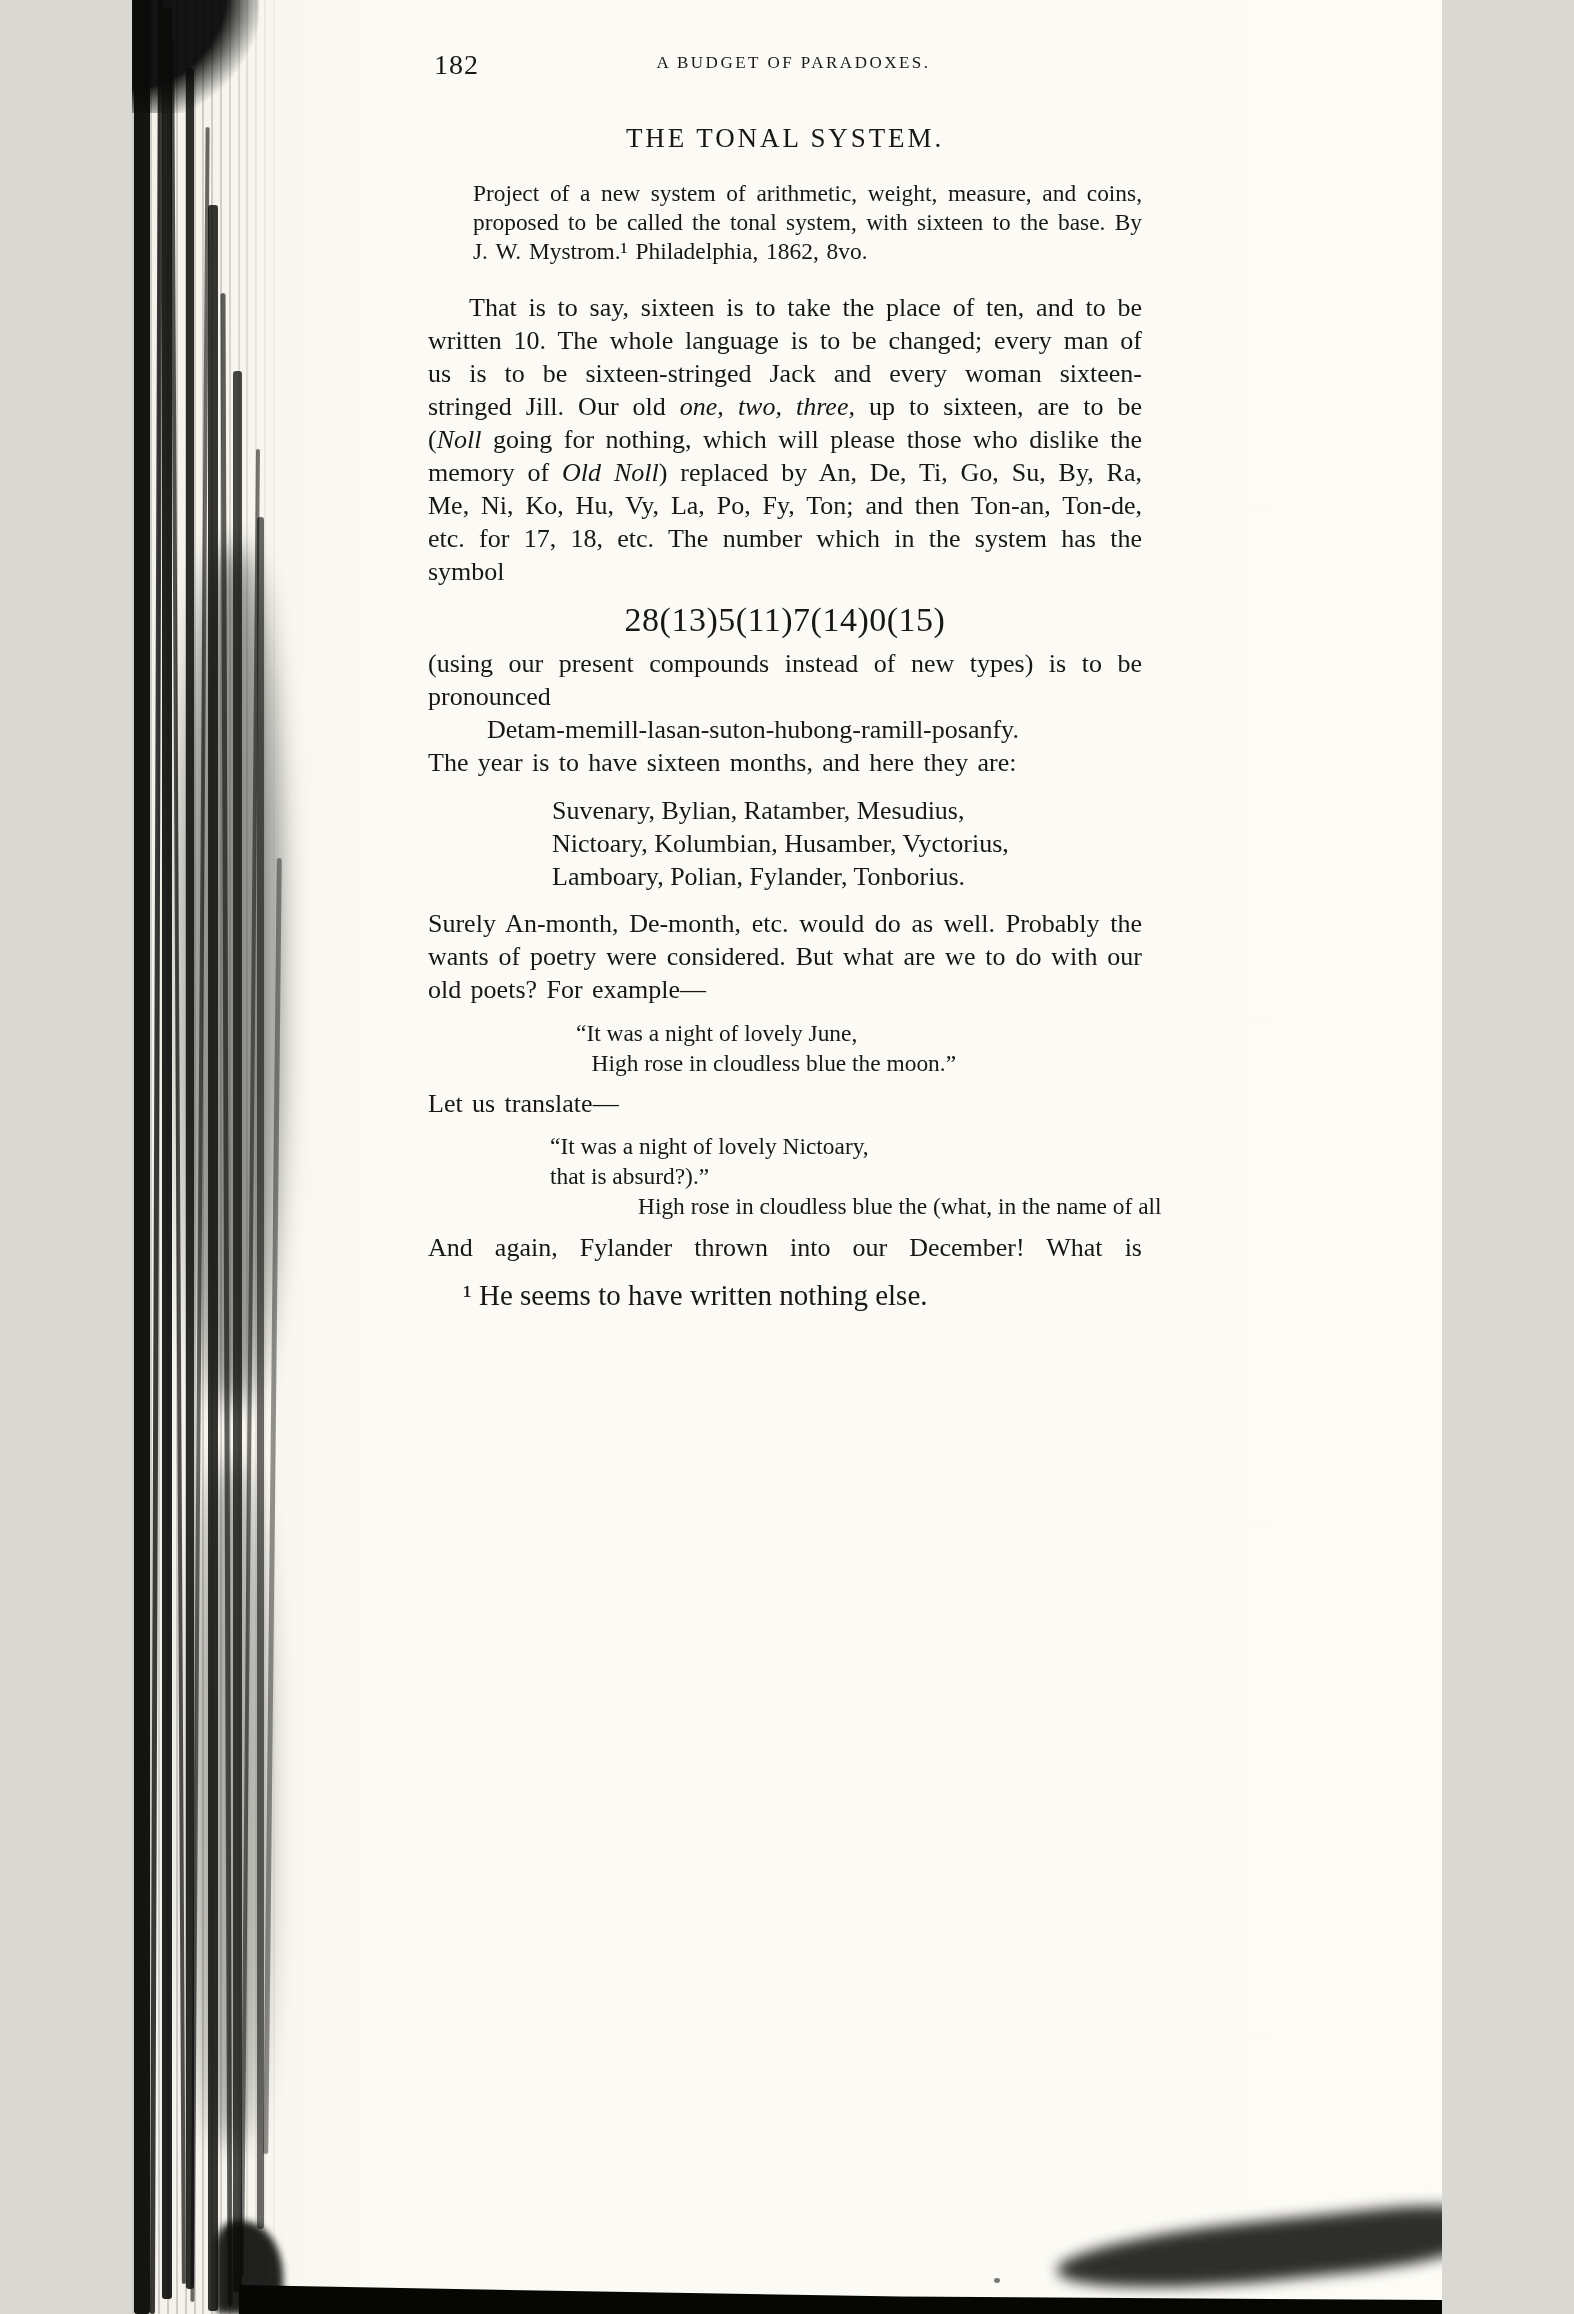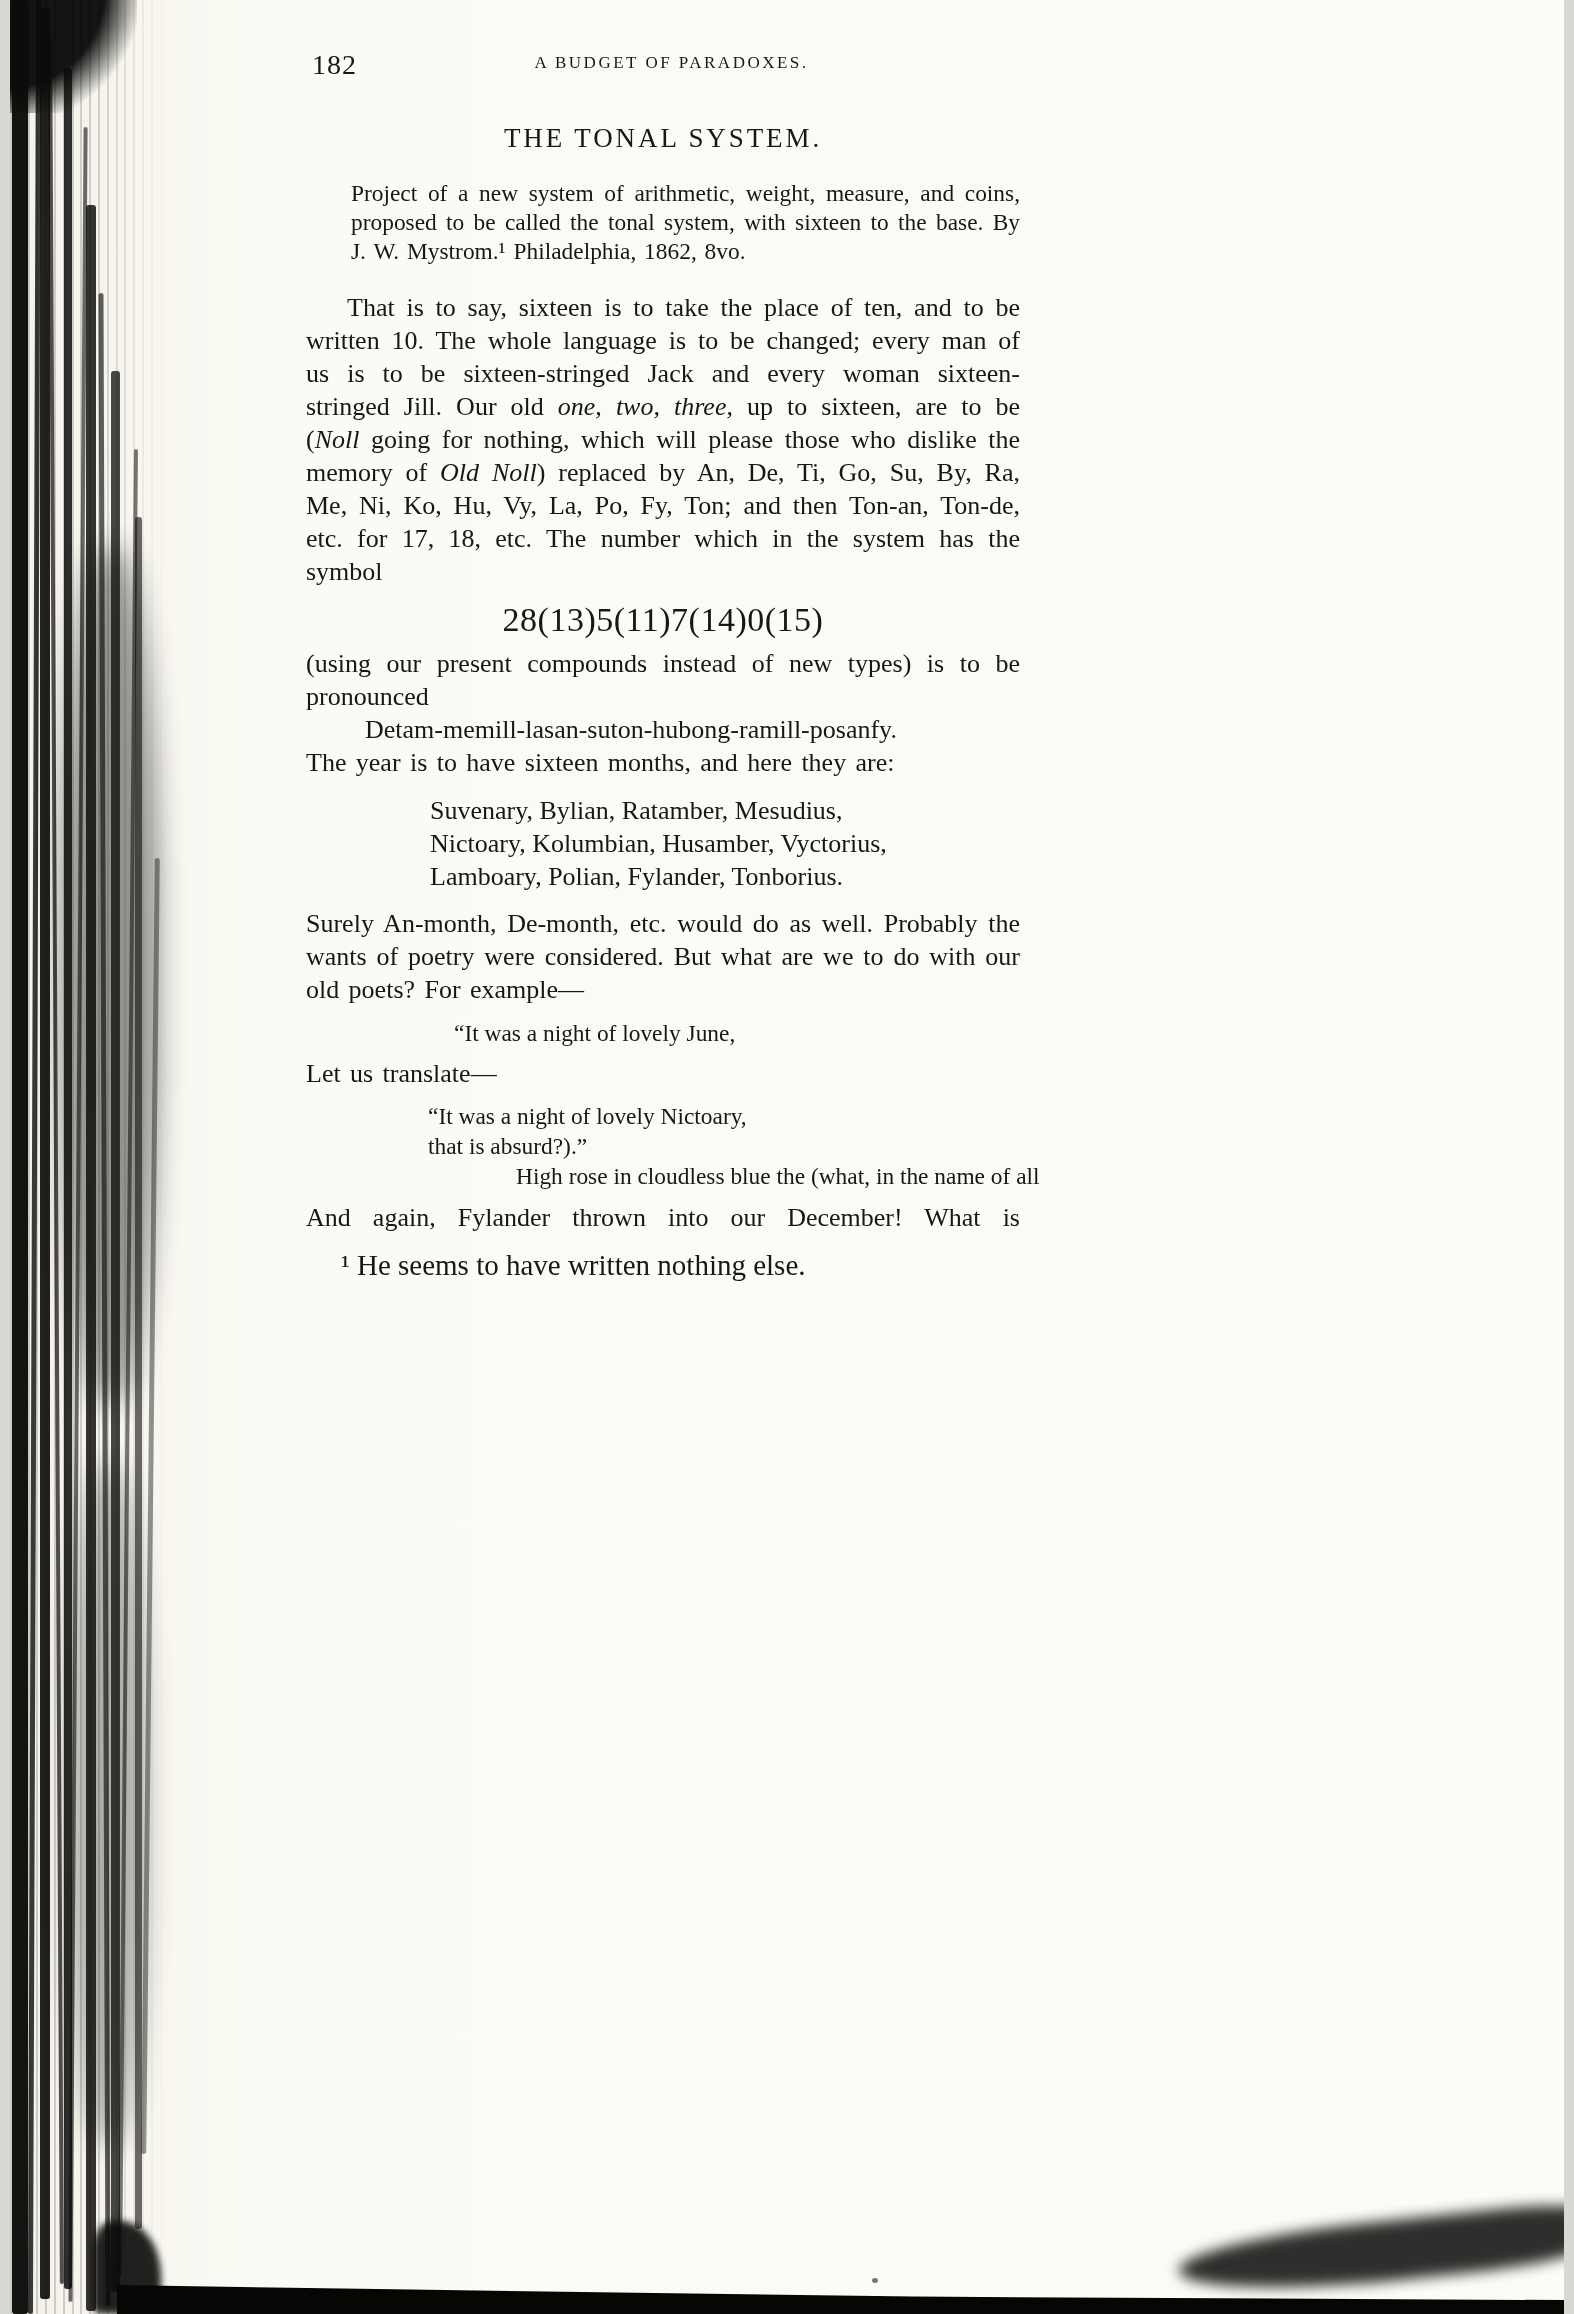--- a/index.html
+++ b/index.html
@@ -1,18 +1,18 @@
 <!DOCTYPE html>
 <html><head>
 <meta charset="utf-8">
 <style>
   html,body { margin:0; padding:0; background:#d9d8d2; }
   .page {
     position: relative;
-    width: 1554px;
+    width: 1310px;
     height: 2314px;
     margin: 0 auto;
     background: linear-gradient(90deg, #f3f1e9 0px, #fbfaf4 254px, #fcfbf6 100%);
     overflow: hidden;
     font-family: "Liberation Serif", "DejaVu Serif", serif;
     color: #181714;
   }
 
   
   .binding { position:absolute; left:0; top:0; width:205px; height:100%; pointer-events:none; }
@@ -130,20 +130,21 @@
     <div class="months">
       <div>Suvenary, Bylian, Ratamber, Mesudius,</div>
       <div>Nictoary, Kolumbian, Husamber, Vyctorius,</div>
       <div>Lamboary, Polian, Fylander, Tonborius.</div>
     </div>
 
     <p class="body para-surely">Surely An-month, De-month, etc. would do as well.  Probably the wants of poetry were considered.  But what are we to do with our old poets?  For example—</p>
 
     <div class="quote quote-june">
       <div>“It was a night of lovely June,</div>
+      <div>High rose in cloudless blue the moon.”</div>
     </div>
 
     <p class="body para-translate">Let us translate—</p>
 
     <div class="quote quote-nictoary">
       <div>“It was a night of lovely Nictoary,</div>
       <div>that is absurd?).”</div>
       <div>High rose in cloudless blue the (what, in the name of all</div>
     </div>
 

